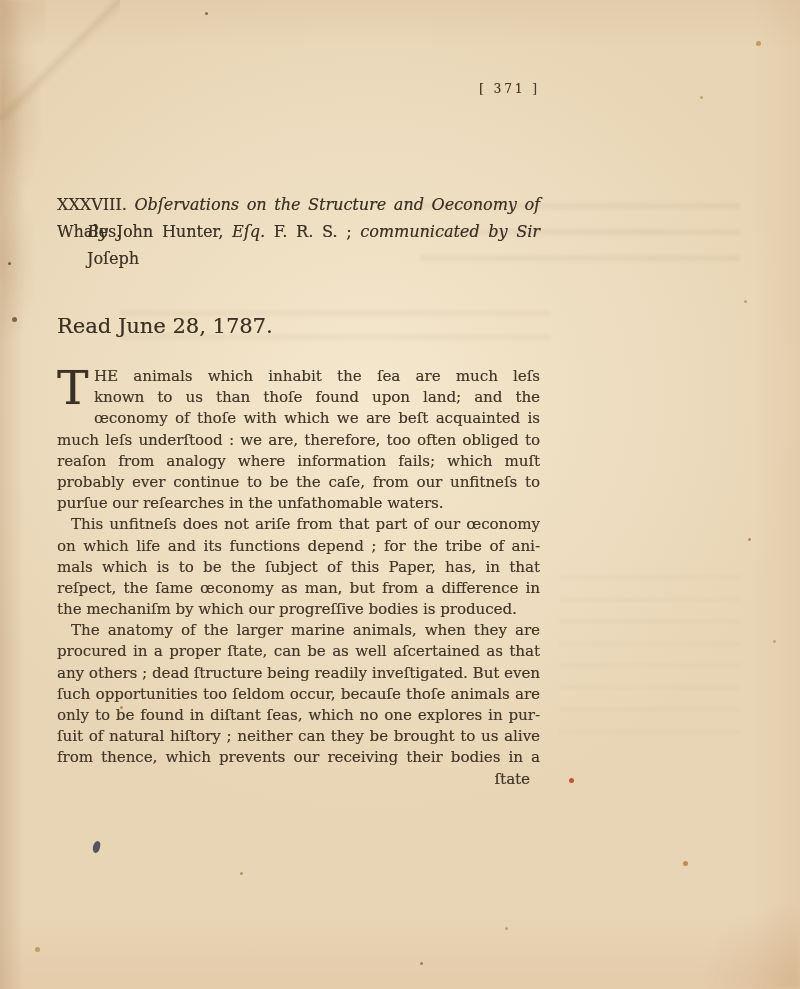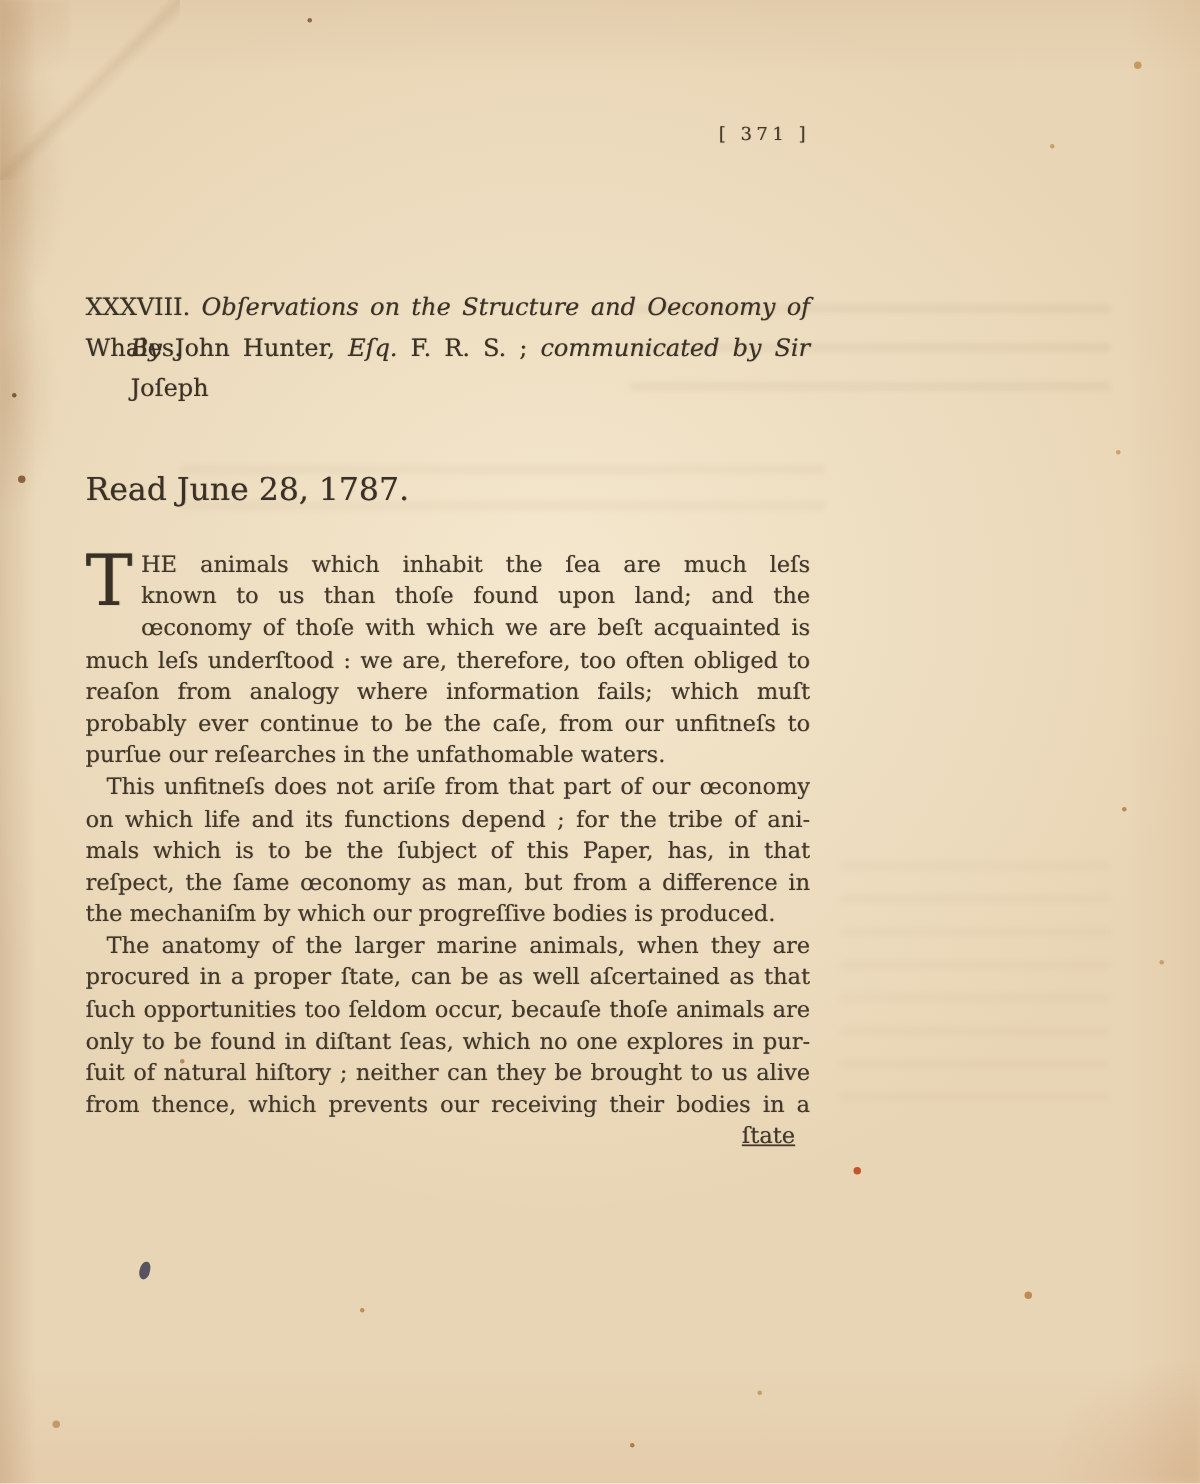--- a/index.html
+++ b/index.html
@@ -83,21 +83,21 @@
   .body-text{top:366px;font-size:15px;color:#40362a;
     text-shadow:0.3px 0.3px 0.55px rgba(55,44,31,0.45);}
   .line{height:21.2px;line-height:21.2px;overflow:hidden;
     text-align:justify;text-align-last:justify;}
   .line.end{text-align:right;text-align-last:left;}
   .line.indent{text-indent:14px;}
   .drop-cap{
     float:left;width:37px;height:42.4px;font-size:47px;line-height:44px;
     color:#3a3126;text-shadow:0.4px 0.4px 0.7px rgba(50,40,28,0.5);
   }
-  .catchword-row{text-align:right;text-align-last:right;padding-right:10px;text-decoration:underline;}
+  .catchword-row{text-align:right;text-align-last:right;padding-right:10px;}
 </style>
 </head>
 <body>
 
 <div class="page">
 
   <div class="stain-topleft"></div>
   <div class="crease-topleft"></div>
   <div class="stain-bottomright"></div>
   <div class="ghost ghost-1"></div>
@@ -143,20 +143,21 @@
       <div class="line indent">This unfitneſs does not ariſe from that part of our œconomy</div>
       <div class="line">on which life and its functions depend ; for the tribe of ani-</div>
       <div class="line">mals which is to be the ſubject of this Paper, has, in that</div>
       <div class="line">reſpect, the ſame œconomy as man, but from a difference in</div>
       <div class="line end">the mechaniſm by which our progreſſive bodies is produced.</div>
     </div>
 
     <div>
       <div class="line indent">The anatomy of the larger marine animals, when they are</div>
       <div class="line">procured in a proper ſtate, can be as well aſcertained as that of</div>
+      <div class="line">any others ; dead ſtructure being readily inveſtigated. But even</div>
       <div class="line">ſuch opportunities too ſeldom occur, becauſe thoſe animals are</div>
       <div class="line">only to be found in diſtant ſeas, which no one explores in pur-</div>
       <div class="line">ſuit of natural hiſtory ; neither can they be brought to us alive</div>
       <div class="line">from thence, which prevents our receiving their bodies in a</div>
     </div>
 
     <div class="line catchword-row">
       <span>ſtate</span>
     </div>
 

